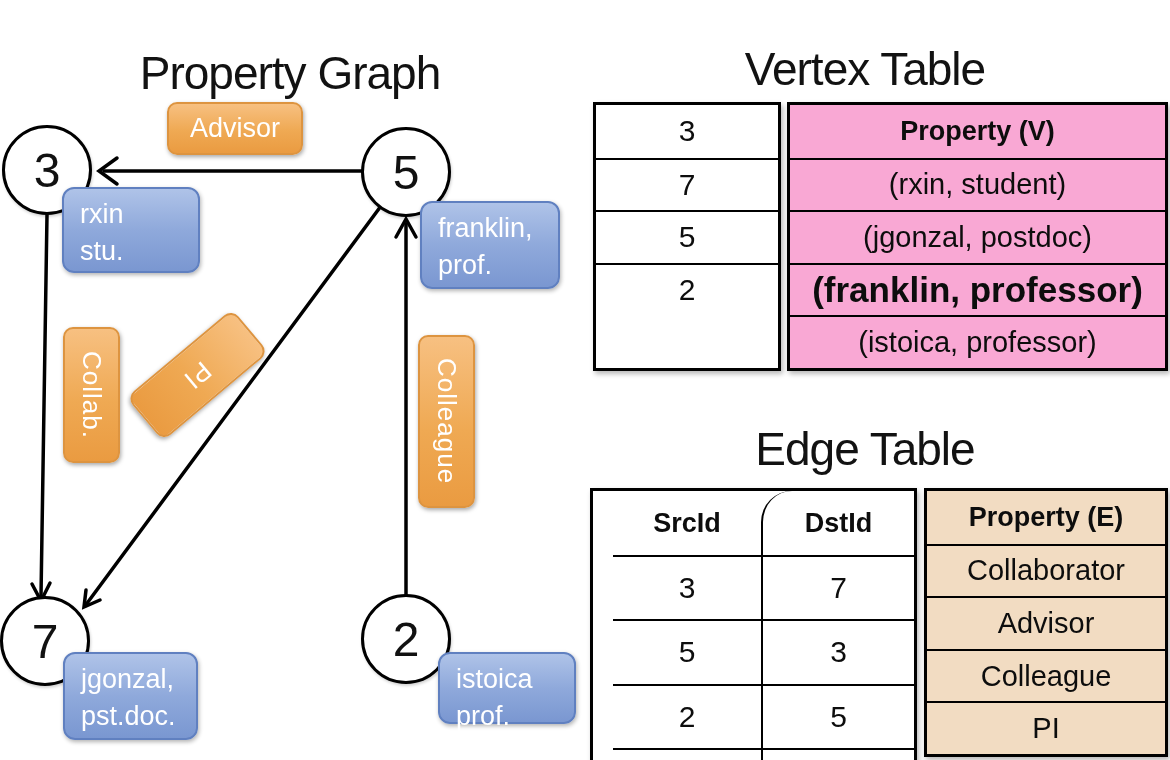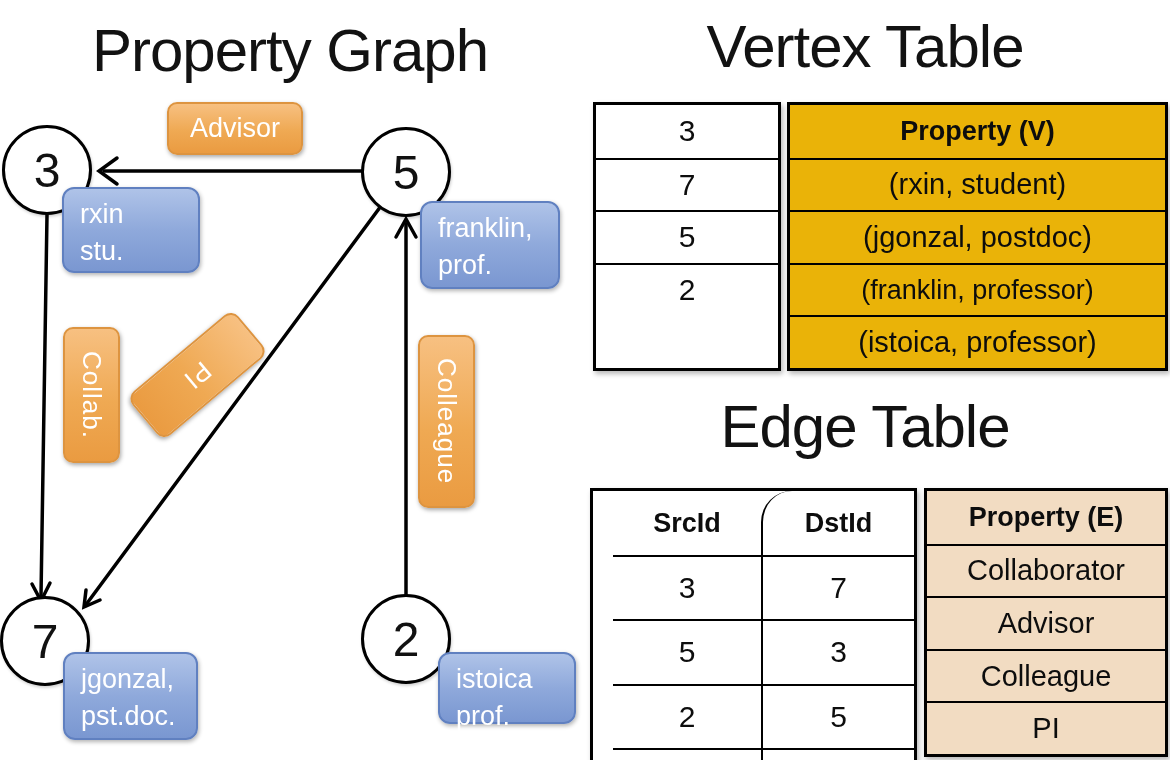--- a/index.html
+++ b/index.html
@@ -1,22 +1,22 @@
 <!DOCTYPE html>
 <html><head>
 <meta charset="utf-8">
 <style>
   html,body{margin:0;padding:0;background:#fff;}
   #canvas{
     position:relative;width:1170px;height:760px;background:#fff;overflow:hidden;
     font-family:"Liberation Sans",sans-serif;
   }
   .title{
-    position:absolute;text-align:center;font-size:60px;letter-spacing:-1px;
-    color:#121212;white-space:nowrap;font-weight:400;
+    position:absolute;text-align:center;font-size:46px;letter-spacing:-1px;
+    color:#121212;white-space:nowrap;font-weight:400;margin-top:30px;
   }
   
   #edge-svg{position:absolute;left:0;top:0;}
   .gnode{
     position:absolute;width:90px;height:90px;border-radius:50%;
     background:#fff;border:3px solid #000;box-sizing:border-box;
     display:flex;align-items:center;justify-content:center;
     font-size:48px;color:#111;box-shadow:1px 2px 3px rgba(0,0,0,0.18);
   }
   .pill{
@@ -42,21 +42,21 @@
   }
   .tbox .trow{
     display:flex;align-items:center;justify-content:center;
     font-size:30px;color:#0d0d0d;box-sizing:border-box;
   }
   .tbox .trow + .trow{border-top:2px solid #000;}
   .tbox .thead{font-weight:bold;font-size:27px;}
   .twocol{display:grid;grid-template-columns:148px 1fr;grid-template-rows:none;}
   .twocol .colgrid{display:grid;grid-template-rows:repeat(5,1fr);}
   .twocol .colgrid.right{border-left:2px solid #000;border-radius:31px;}
-  .fill-blue .trow{background:#eab308;text-align:center;}
+  .fill-blue .trow{background:#f9a8d4;text-align:center;}
   .fill-tan .trow{background:#f2dcc2;}
 </style>
 </head>
 <body>
 
 <div id="canvas">
 
   <div class="title" style="left:70px;top:16px;width:440px;">Property Graph</div>
 
   <svg id="edge-svg" width="580" height="760" viewBox="0 0 580 760">
@@ -125,21 +125,21 @@
     <div class="trow">3</div>
     <div class="trow">7</div>
     <div class="trow">5</div>
     <div class="trow">2</div>
   </div>
 
   <div class="tbox fill-blue" style="left:787px;top:102px;width:381px;height:269px;">
     <div class="trow thead">Property (V)</div>
     <div class="trow" style="font-size:29px;">(rxin, student)</div>
     <div class="trow" style="font-size:29px;">(jgonzal, postdoc)</div>
-    <div class="trow" style="font-size:27px;">(franklin, professor)</div>
+    <div class="trow" style="font-size:35px;font-weight:bold;">(franklin, professor)</div>
     <div class="trow" style="font-size:29px;">(istoica, professor)</div>
   </div>
 
   <div class="title" style="left:645px;top:392px;width:440px;">Edge Table</div>
 
   <div class="tbox twocol" style="left:590px;top:488px;width:327px;height:327px;padding-left:20px;">
     <div class="colgrid">
       <div class="trow thead">SrcId</div>
       <div class="trow">3</div>
       <div class="trow">5</div>

